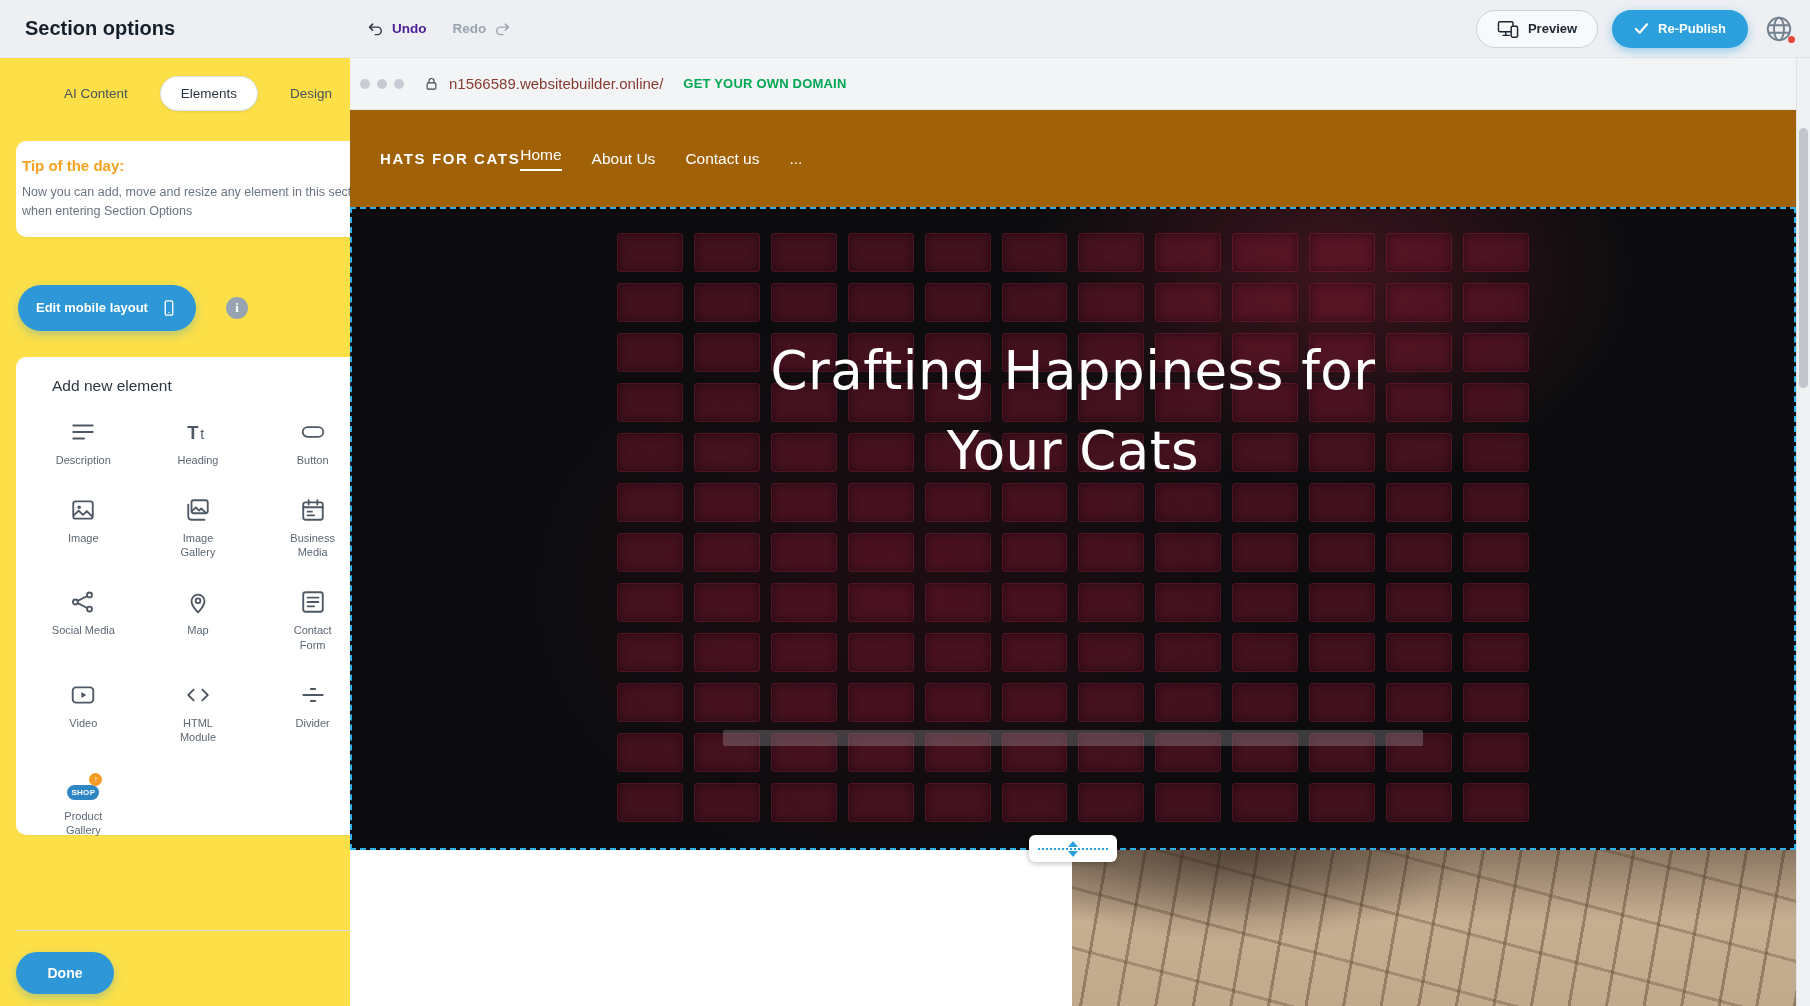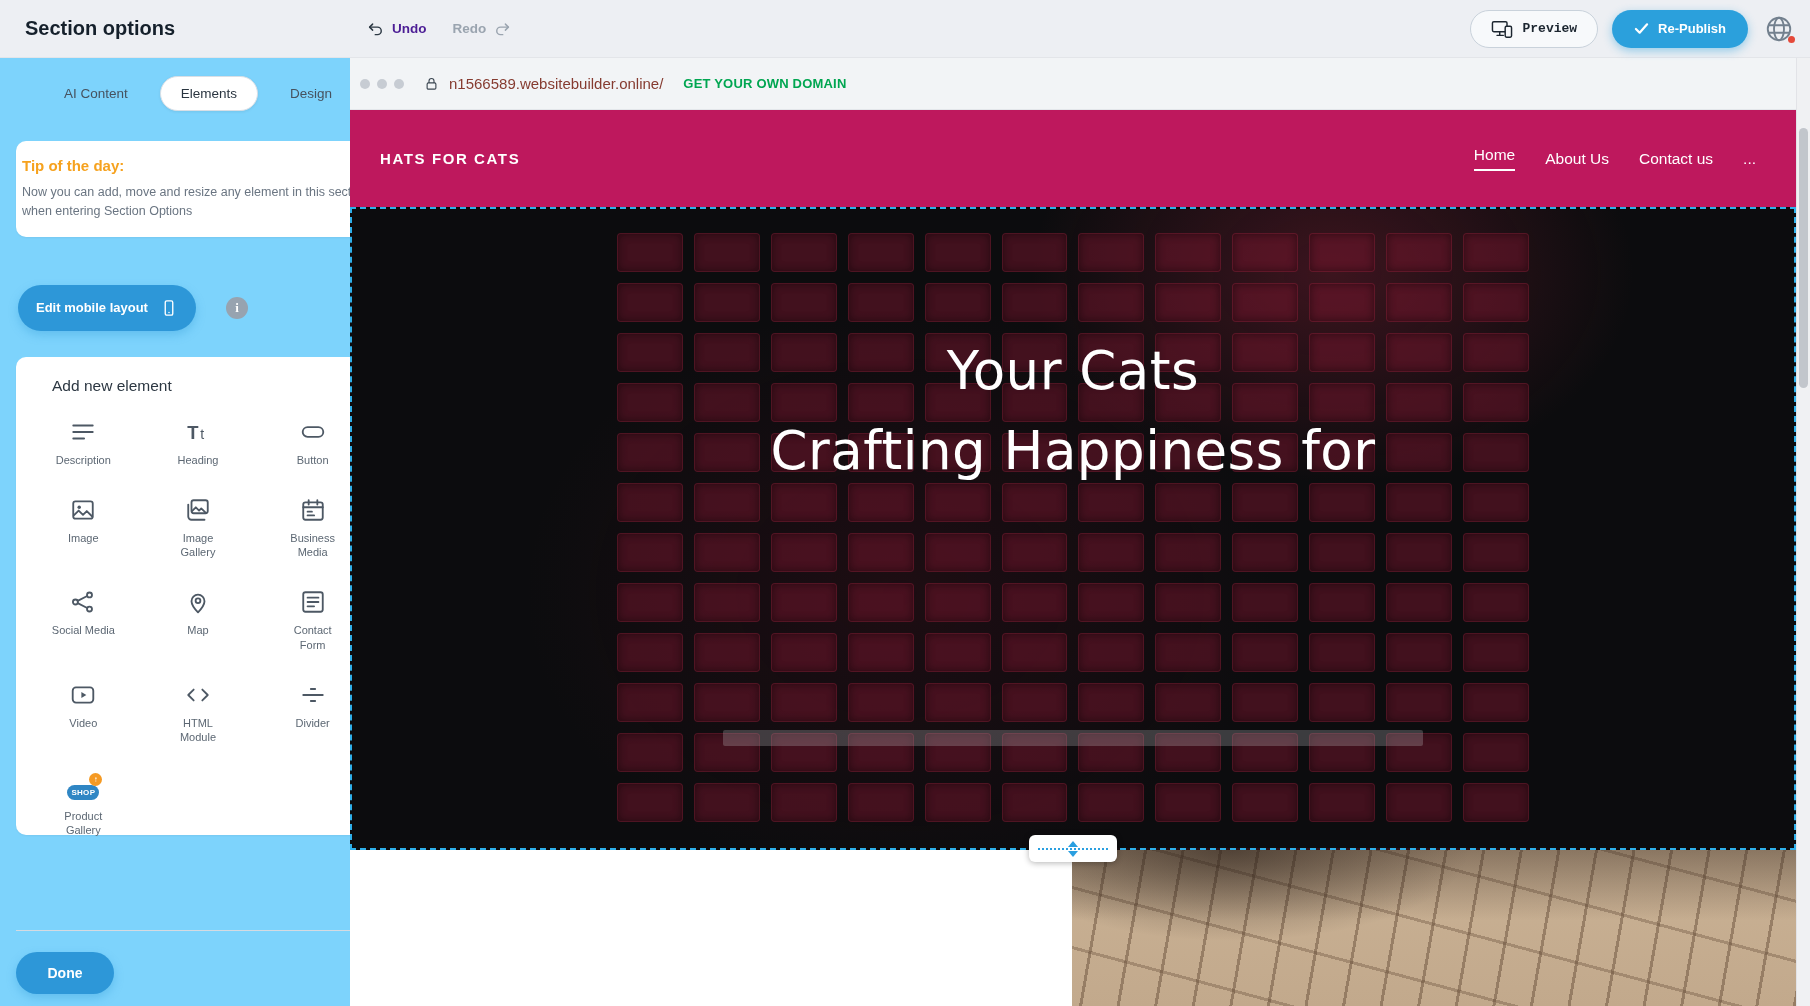--- a/index.html
+++ b/index.html
@@ -15,31 +15,31 @@
             display:flex; align-items:center; padding:0 14px 0 18px; z-index:6;
             border-bottom:1px solid rgba(0,0,0,.04); }
   .topbar h1 { font-size:20px; font-weight:700; color:#15202b;margin-left:7px; }
   .history { display:flex; align-items:center; gap:26px; margin-left:192px; }
   .hist-btn { display:flex; align-items:center; gap:7px; font-size:13.5px; font-weight:700; }
   .hist-btn.undo { color:#4c1d95; }
   .hist-btn.redo { color:#9aa4af; }
   .topbar-right { margin-left:auto; display:flex; align-items:center; gap:14px; }
   .preview-btn { height:38px; padding:0 20px; border:1px solid #c9d2db; border-radius:19px;
                  background:#f7f9fb; display:flex; align-items:center; gap:9px;
-                 font-size:13px; font-weight:700; color:#1c2630;font-family:Liberation Mono, monospace; }
+                 font-size:13px; font-weight:700; color:#1c2630; }
   .republish-btn { height:38px; padding:0 22px; border-radius:19px; background:#2ba0dc;
                    color:#fff; font-size:13px; font-weight:700; display:flex; align-items:center; gap:9px;
                    box-shadow:0 3px 10px rgba(43,160,220,.45); }
   .globe-wrap { position:relative; width:34px; height:34px; color:#73808e; display:flex;
                 align-items:center; justify-content:center; cursor:pointer; }
   .globe-dot { position:absolute; right:1px; bottom:3px; width:7px; height:7px; border-radius:50%;
                background:#e5493a; }
 
   
-  .sidebar { position:absolute; top:58px; left:0; width:396px; bottom:0; background:#7dd3fc;
+  .sidebar { position:absolute; top:58px; left:0; width:396px; bottom:0; background:#fde047;
              padding:16px 16px 0 16px; }
   .tabs { display:flex; align-items:center; justify-content:center; gap:26px; padding:2px 0; }
   .tab { font-size:13.5px; color:#46525f; padding:9px 6px; border-radius:18px; }
   .tab.active { background:#fff; border:1px solid #d9dfe6; padding:9px 20px;
                 box-shadow:0 1px 3px rgba(16,24,40,.08); color:#2a3540; }
   .tip-card { margin-top:28px; background:#fff; border-radius:10px; padding:16px 6px;
               box-shadow:0 1px 2px rgba(16,24,40,.05); }
   .tip-title { color:#f6a21e; font-weight:700; font-size:15px; }
   .tip-body { margin-top:9px; font-size:12.5px; line-height:1.5; color:#6a7582; }
   .mobile-row { margin-top:48px; display:flex; align-items:center; gap:30px; padding-left:2px; }
@@ -74,22 +74,22 @@
   .browser-chrome { height:52px; background:#f2f4f6; border-bottom:1px solid #e3e6ea;
                     display:flex; align-items:center; padding:0 16px 0 8px; gap:10px; }
   .window-dots { display:flex; gap:7px; margin:0 10px 0 2px; }
   .wdot { width:10px; height:10px; border-radius:50%; background:#c7ccd3; }
   .lock-icon { width:15px; height:15px; stroke:#3a4550; fill:none; stroke-width:1.8; }
   .url-text { font-size:15px; color:#863b30; }
   .domain-link { font-size:13px; font-weight:700; color:#00a651; letter-spacing:.2px;
                  margin-left:10px; cursor:pointer; text-decoration:none; }
 
   .site { position:absolute; top:52px; left:0; right:14px; bottom:0; overflow:hidden; background:#fff; }
-  .site-header { height:97px; background:#be185d; display:flex; align-items:center;
-                 justify-content:space-between; padding:0 40px 0 30px; }
+  .site-header { height:97px; background:#a16207; display:flex; align-items:center;
+                 padding:0 40px 0 30px; }
   .site-logo { color:#fff; font-weight:700; font-size:15px; letter-spacing:1.6px; }
   .site-nav { display:flex; align-items:center; gap:30px; }
   .nav-item { color:#fff; font-size:15.5px; cursor:pointer; text-decoration:none; }
   .nav-item.active { border-bottom:2px solid #fff; padding-bottom:5px; }
 
   
   .hero { position:relative; height:643px; border:2px dashed #2eb0ea; overflow:visible;
           background-color:#0c0c0e;
           background-image:
             radial-gradient(430px 300px at 68% 10%, rgba(150,35,60,.35), transparent 70%),
@@ -493,22 +493,22 @@
               <div class="tile"></div>
               <div class="tile"></div>
               <div class="tile"></div>
               <div class="tile"></div>
               <div class="tile"></div>
               <div class="tile"></div>
             </div>
         </div>
         <div class="hero-content">
           <h2 class="hero-heading">
+            <span>Crafting Happiness for</span>
             <span>Your Cats</span>
-            <span>Crafting Happiness for</span>
           </h2>
           <div class="ghost-bar"></div>
         </div>
         <div class="resize-pill">
           <span class="arrow-up"></span>
           <span class="dotted-line"></span>
           <span class="arrow-down"></span>
         </div>
       </section>
 

